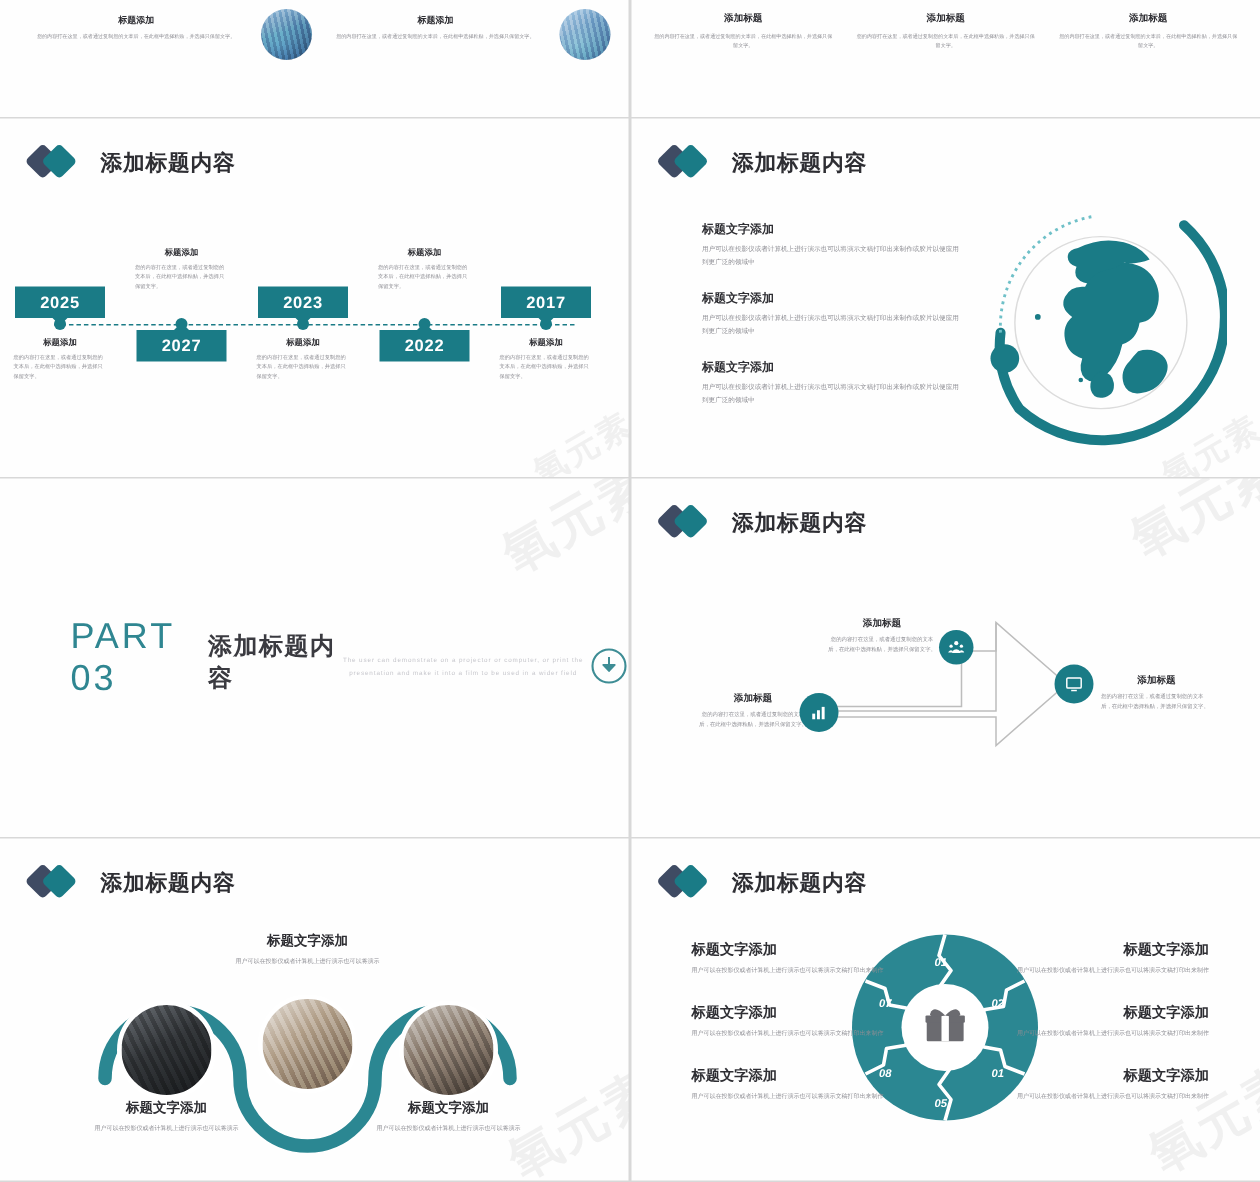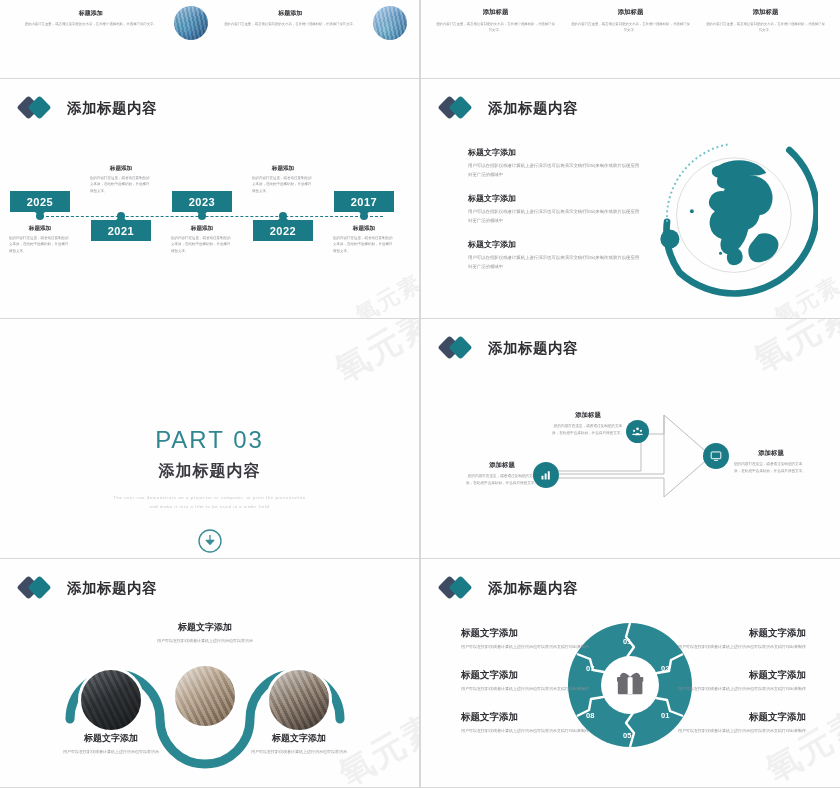--- a/index.html
+++ b/index.html
@@ -116,22 +116,22 @@
   .tl-cap.down{ top:84px; }
 
   
   .gl-list{ position:absolute; left:47px; top:68px; width:175px;}
   .gl-item{ margin-bottom:14px;}
   .gl-item .t{font-size:8px;font-weight:bold;color:#2e2e33;margin-bottom:4px;}
   .gl-item .p{font-size:4.4px;color:#8e8e94;line-height:1.95;}
   .globe{ position:absolute; right:22px; top:52px; width:172px;height:172px;}
 
   
-  .cover{ position:absolute; inset:0; display:flex;flex-direction:column;
-          align-items:center; justify-content:flex-end; }
+  .cover{ position:absolute; inset:0; display:flex;flex-direction:row;
+          align-items:center; justify-content:flex-end;margin-left:47px; }
   .cover .pt{ font-size:24px; color:#2f8691; letter-spacing:2px; font-weight:400;}
   .cover .ch{ font-size:16px; font-weight:bold; color:#3a3a40; margin-top:7px; letter-spacing:1px;}
   .cover .en{ font-size:4.2px; color:#c5c5cb; line-height:2.1; margin-top:12px; text-align:center; letter-spacing:.6px;}
   .cover .dl{ margin-top:16px; }
 
   
   .ap{ position:absolute; inset:0; }
   .ap-cap{ position:absolute; width:74px;}
   .ap-cap .t{font-size:6.4px;font-weight:bold;color:#2e2e33;margin-bottom:3px;}
   .ap-cap .p{font-size:3.6px;color:#8e8e94;line-height:1.95;}
@@ -159,21 +159,21 @@
   .sc-cap{position:absolute;width:120px;text-align:center;}
   .sc-cap .t{font-size:9px;font-weight:bold;color:#2e2e33;margin-bottom:3px;}
   .sc-cap .p{font-size:4px;color:#8e8e94;line-height:1.9;}
 
   
   .dn{position:absolute; inset:0;}
   .dn-cap{position:absolute;width:128px;}
   .dn-cap .t{font-size:9.5px;font-weight:bold;color:#2e2e33;margin-bottom:3px;}
   .dn-cap .p{font-size:4px;color:#8e8e94;line-height:1.95;}
   .dn-cap.r{text-align:right;}
-  .dn-num{position:absolute;color:#fff;font-size:7.5px;font-weight:bold;}
+  .dn-num{position:absolute;color:#fff;font-size:7.5px;font-weight:bold;font-style:italic;}
 </style>
 </head>
 <body>
 
 <div class="grid">
 
   <div class="slide">
     <div class="r1">
       <div class="r1col">
         <div class="r1txt">
@@ -221,21 +221,21 @@
     <div class="tl">
       <div class="tl-line"></div>
 
       <span class="tl-dot" style="left:36px"></span>
       <span class="tl-dot" style="left:117px"></span>
       <span class="tl-dot" style="left:198px"></span>
       <span class="tl-dot" style="left:279px"></span>
       <span class="tl-dot" style="left:360px"></span>
 
       <div class="tl-box up" style="left:10px">2025</div>
-      <div class="tl-box down" style="left:91px">2021</div>
+      <div class="tl-box down" style="left:91px">2027</div>
       <div class="tl-box up" style="left:172px">2023</div>
       <div class="tl-box down" style="left:253px">2022</div>
       <div class="tl-box up" style="left:334px">2017</div>
 
       <div class="tl-cap down" style="left:9px">
         <div class="t">标题添加</div>
         <div class="p">您的内容打在这里，或者通过复制您的文本后，在此框中选择粘贴，并选择只保留文字。</div>
       </div>
       <div class="tl-cap up" style="left:90px">
         <div class="t">标题添加</div>

